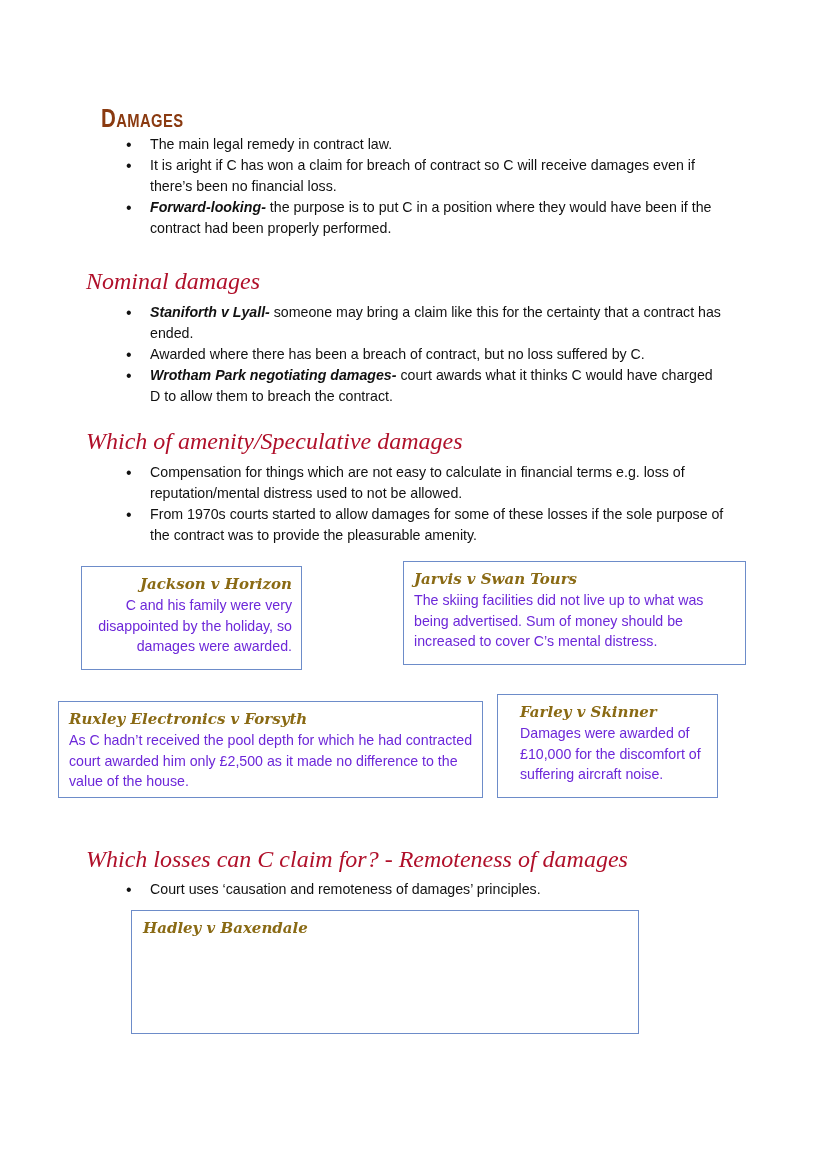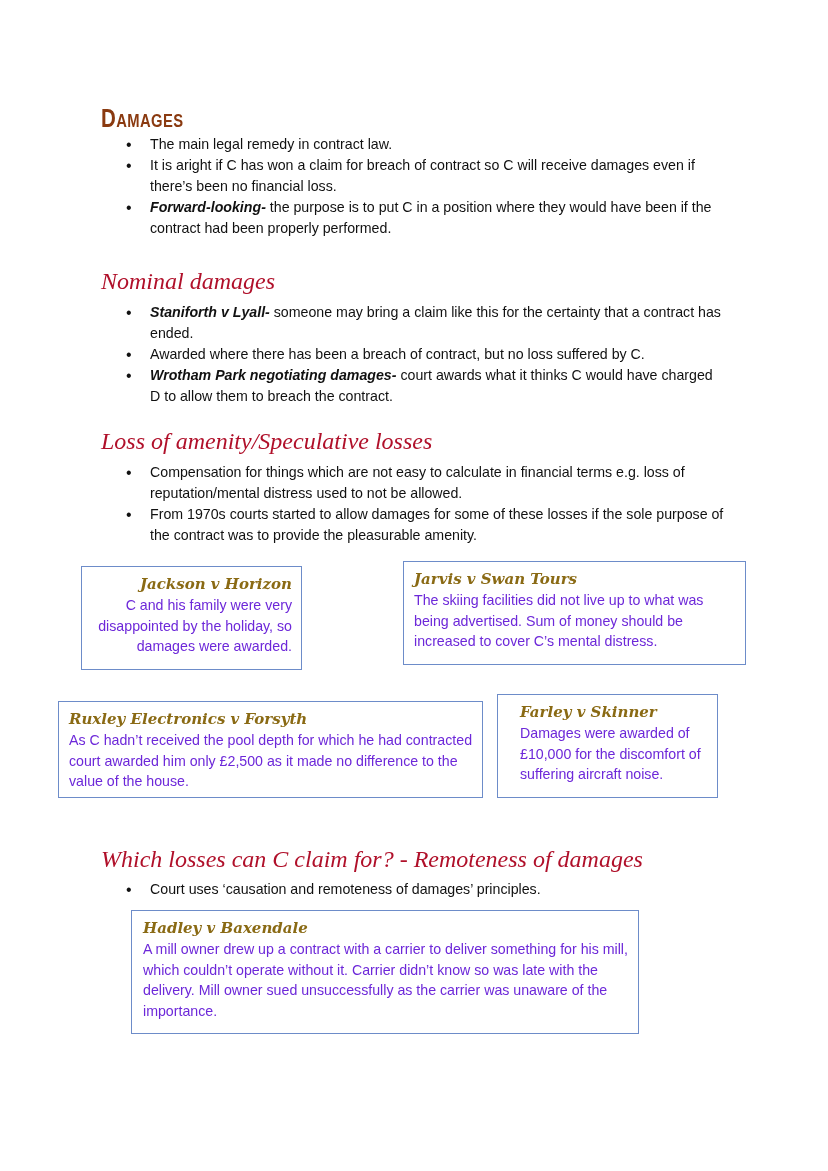--- a/index.html
+++ b/index.html
@@ -2,21 +2,21 @@
 <html><head>
   <meta charset="utf-8">
   <style>
     html, body { margin: 0; padding: 0; background: #ffffff; }
     body { width: 828px; height: 1171px; position: relative; overflow: hidden;
            font-family: "Liberation Sans", sans-serif; color: #111; }
     .h-main { position: absolute; left: 101px; top: 104px; margin: 0;
               font-family: "Liberation Sans", sans-serif; font-weight: bold;
               font-size: 25px; color: #8a3a10; letter-spacing: 0.5px;
               font-variant: small-caps; transform: scaleX(0.82); transform-origin: left top; }
-    .h-sec { position: absolute; left: 101px; margin: 0;
+    .h-sec { position: absolute; left: 86px; margin: 0;
              font-family: "Liberation Serif", serif; font-style: italic; font-weight: normal;
              font-size: 24px; color: #b0102a; }
     ul.blist { position: absolute; left: 126px; margin: 0; padding: 0; list-style: none; width: 600px; }
     ul.blist li { position: relative; padding-left: 24px; font-size: 14.2px; line-height: 21px; color: #111; }
     ul.blist li::before { content: "\2022"; position: absolute; left: 0; top: 0; font-size: 16px; }
     .bi { font-weight: bold; font-style: italic; }
     .box { position: absolute; border: 1.5px solid #6d8cc9; background: #fff; box-sizing: border-box;
            padding: 7px 9px 6px 10px; }
     .box-title { font-family: "DejaVu Serif", serif; font-style: italic; font-weight: bold;
                  font-size: 15px; color: #8a6a14; margin: 0 0 1px 0; line-height: 20px; }
@@ -32,21 +32,21 @@
   <li><span class="bi">Forward-looking-</span><span> the purpose is to put C in a position where they would have been if the contract had been properly performed.</span></li>
 </ul>
 
 <h2 class="h-sec" style="top:268px;">Nominal damages</h2>
 <ul class="blist" style="top:302px;">
   <li><span class="bi">Staniforth v Lyall-</span><span> someone may bring a claim like this for the certainty that a contract has ended.</span></li>
   <li><span class="bi"></span><span>Awarded where there has been a breach of contract, but no loss suffered by C.</span></li>
   <li><span class="bi">Wrotham Park negotiating damages-</span><span> court awards what it thinks C would have charged D to allow them to breach the contract.</span></li>
 </ul>
 
-<h2 class="h-sec" style="top:428px;">Loss of amenity/Speculative losses</h2>
+<h2 class="h-sec" style="top:428px;">Which of amenity/Speculative damages</h2>
 <ul class="blist" style="top:462px;">
   <li><span class="bi"></span><span>Compensation for things which are not easy to calculate in financial terms e.g. loss of reputation/mental distress used to not be allowed.</span></li>
   <li><span class="bi"></span><span>From 1970s courts started to allow damages for some of these losses if the sole purpose of the contract was to provide the pleasurable amenity.</span></li>
 </ul>
 
 <div class="box" style="left:81px; top:566px; width:221px; height:104px;text-align:right;">
   <p class="box-title">Jackson v Horizon</p>
   <p class="box-body">C and his family were very disappointed by the holiday, so damages were awarded.</p>
 </div>
 
@@ -65,14 +65,13 @@
   <p class="box-body">Damages were awarded of £10,000 for the discomfort of suffering aircraft noise.</p>
 </div>
 
 <h2 class="h-sec" style="top:846px;">Which losses can C claim for? - Remoteness of damages</h2>
 <ul class="blist" style="top:879px;">
   <li><span class="bi"></span><span>Court uses ‘causation and remoteness of damages’ principles.</span></li>
 </ul>
 
 <div class="box" style="left:131px; top:910px; width:508px; height:124px; padding-left:11px;">
   <p class="box-title">Hadley v Baxendale</p>
-  <p class="box-body">A mill owner drew up a contract with a carrier to deliver something for his mill, which couldn’t operate without it. Carrier didn’t know so was late with the delivery. Mill owner sued unsuccessfully as the carrier was unaware of the importance.</p>
 </div>
 
 </body></html>

